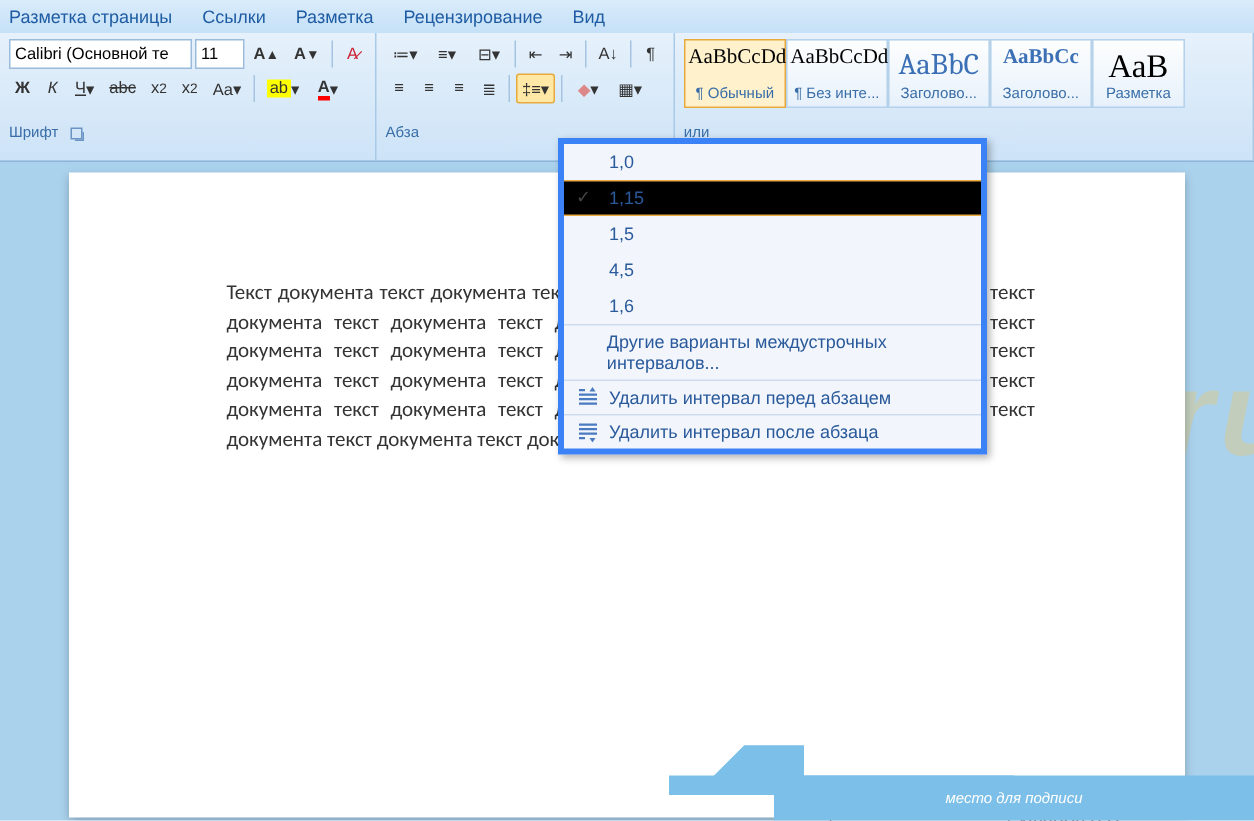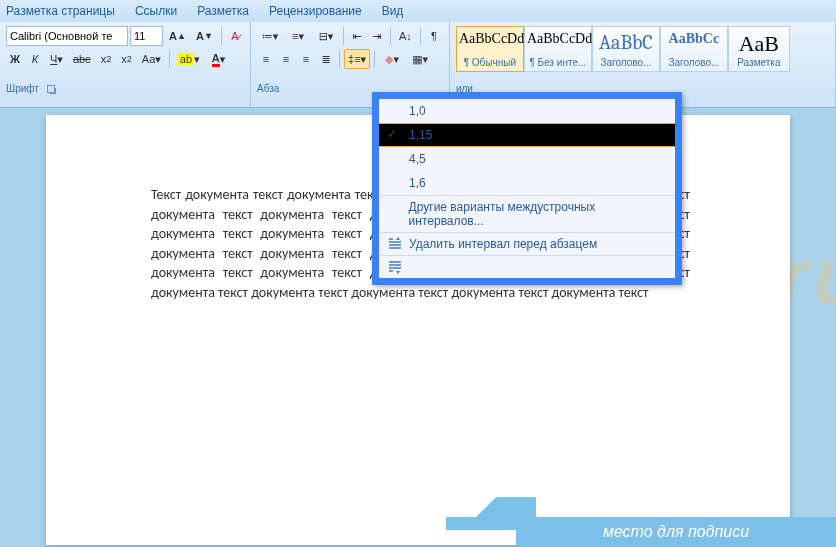--- a/index.html
+++ b/index.html
@@ -18,24 +18,24 @@
 .font-sel{width:122px}
 .size-sel{width:33px}
 .sep{width:1px;height:18px;background:#a5c4e2;margin:0 2px}
 .styles{display:flex;gap:0;align-items:stretch}
 .style-item{width:68px;border:1px solid #b6d2ea;background:linear-gradient(#fdfefe,#e7f1fb);text-align:center;padding:4px 2px 3px;display:flex;flex-direction:column;justify-content:space-between;height:46px;cursor:default}
 .style-item.sel{border-color:#e8a93f;background:#fff1cb}
 .style-prev{font-family:'Times New Roman',serif;font-size:14px}
 .style-lbl{font-size:10px;color:#3a6ea8;white-space:nowrap;overflow:hidden;text-overflow:ellipsis}
 .doc{position:absolute;top:115px;left:46px;width:744px;height:430px;background:#fff;box-shadow:0 2px 6px rgba(0,0,0,.25);padding:70px 100px 0 105px;font-family:Calibri,Arial,sans-serif;font-size:14px;color:#333;text-align:justify;line-height:1.4}
 .sig{position:absolute;bottom:-10px;right:40px;font-size:14px}
-.callout{position:absolute;bottom:0;right:0;width:320px;height:30px;background:#7cbfe8;font-style:italic;color:#fff;font-size:16px;display:flex;align-items:center;justify-content:center}
+.callout{position:absolute;bottom:0;right:0;width:320px;height:30px;background:#7cbfe8;font-style:italic;color:#fff;font-size:10px;display:flex;align-items:center;justify-content:center}
 .callout-arrow{position:absolute;bottom:28px;right:300px;width:0;height:0;border-bottom:22px solid #7cbfe8;border-left:22px solid transparent;border-right:40px solid #7cbfe8}
 .callout-arrow2{position:absolute;bottom:17px;right:160px;width:230px;height:13px;background:#7cbfe8}
-.dd{position:absolute;top:92px;left:372px;width:310px;background:#f2f6fc;border:7px solid #3b82f6;box-shadow:2px 2px 5px rgba(0,0,0,.3);z-index:10}
+.dd{position:absolute;top:92px;left:372px;width:286px;background:#f2f6fc;border:4px solid #3b82f6;box-shadow:2px 2px 5px rgba(0,0,0,.3);z-index:10}
 .dd-item{padding:4px 8px 4px 30px;color:#2a5a9b;font-size:12px;cursor:default;position:relative;border-top:1px solid transparent;border-bottom:1px solid transparent}
 .dd-item.sel::before{content:"✓";position:absolute;left:8px;top:3px;color:#444;font-size:12px}
 .dd-item.sel{background:#000000;border-top:1px solid #e8a93f;border-bottom:1px solid #e8a93f}
 .dd-icon-row{display:flex;align-items:center;gap:6px;padding:4px 8px;color:#2a5a9b;font-size:12px;cursor:default;border-top:1px solid #cddbed}
 .dd-icon-row:first-of-type{border-top:1px solid #cddbed}
 .dd-icon{width:16px;height:14px;display:inline-block}
 .wm{position:absolute;top:230px;left:140px;font-size:80px;color:rgba(255,193,60,.28);font-weight:bold;font-style:italic;letter-spacing:4px;z-index:0;pointer-events:none}
 .wm2{position:absolute;top:230px;right:-30px;font-size:80px;color:rgba(255,193,60,.28);font-weight:bold;font-style:italic;letter-spacing:4px;z-index:0;pointer-events:none}
 svg{display:block}
 .dlg{width:8px;height:8px;border:1px solid #6a94c4;position:relative}
@@ -153,20 +153,21 @@
     </div>
     <div class="group-label">
         <span>или</span>
       </div>
   </div>
 </div>
 
 <div class="dd">
   <div class="dd-item">1,0</div>
   <div class="dd-item sel">1,15</div>
+  <div class="dd-item">1,5</div>
   <div class="dd-item">4,5</div>
   <div class="dd-item">1,6</div>
   <div class="dd-icon-row">
     <span class="dd-icon"></span>
     <span>Другие варианты междустрочных интервалов...</span>
   </div>
   <div class="dd-icon-row">
     <span class="dd-icon">
       <svg width="16" height="14">
           <path d="M2 2 L6 2 M2 5 L14 5 M2 8 L14 8 M2 11 L14 11" stroke="#4a7abf" stroke-width="1.5"></path>
@@ -175,20 +176,21 @@
     </span>
     <span>Удалить интервал перед абзацем</span>
   </div>
   <div class="dd-icon-row">
     <span class="dd-icon">
       <svg width="16" height="14">
           <path d="M2 2 L14 2 M2 5 L14 5 M2 8 L14 8 M2 11 L6 11" stroke="#4a7abf" stroke-width="1.5"></path>
           <path d="M11 14 L13 11 L9 11 Z" fill="#4a7abf"></path>
         </svg>
     </span>
+    <span>Удалить интервал после абзаца</span>
   </div>
 </div>
 
 <div class="wm">C d</div>
 <div class="wm2">.ru</div>
 <div class="doc">
   <div style="position:relative;z-index:1">Текст документа текст документа текст документа текст документа текст документа текст документа текст документа текст документа текст документа текст документа текст документа текст документа текст документа текст документа текст документа текст документа текст документа текст документа текст документа текст документа текст документа текст документа текст документа текст документа текст документа текст документа текст документа текст документа текст документа текст документа текст</div>
   <div class="sig">
     <span>/</span><span style="letter-spacing:-1px">___________________</span><span>/  Иванов В.П.</span>
   </div>

